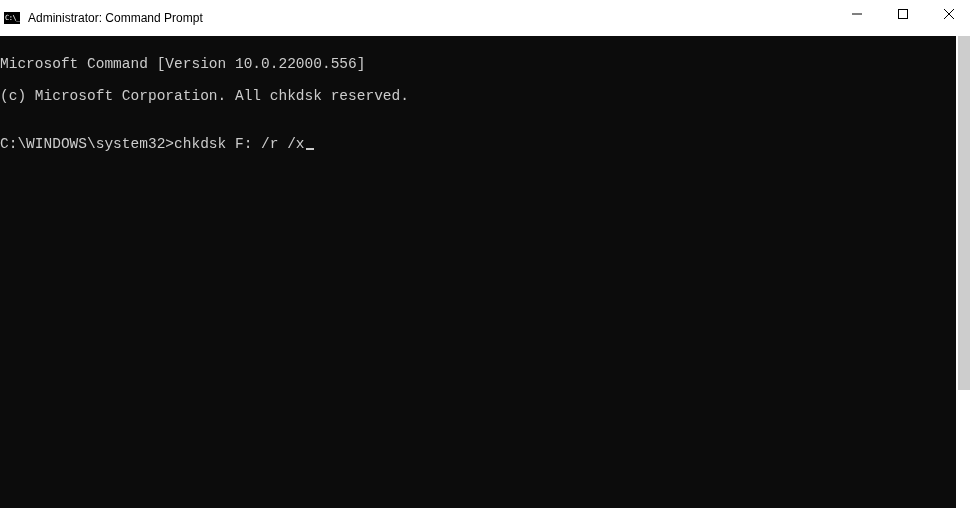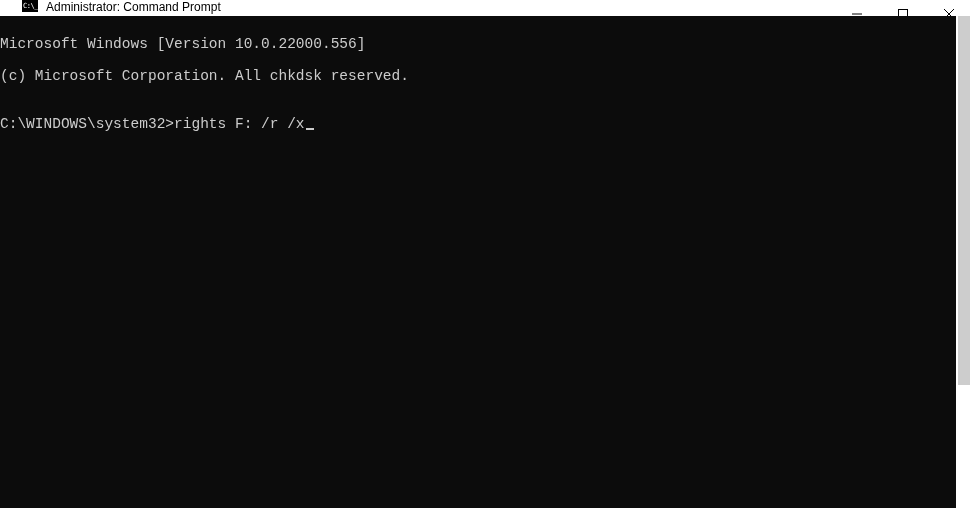--- a/index.html
+++ b/index.html
@@ -1,18 +1,18 @@
 <!DOCTYPE html>
 <html><head>
 <meta charset="utf-8">
 <style>
   * { margin: 0; padding: 0; box-sizing: border-box; }
   html, body { width: 972px; height: 508px; overflow: hidden; font-family: "Segoe UI", Tahoma, sans-serif; background: #fff; }
   .window { width: 972px; height: 508px; display: flex; flex-direction: column; background: #0c0c0c; }
-  .titlebar { height: 16px; background: #ffffff; display: flex; padding-left: 22px; color: #000; font-size: 12px; }
+  .titlebar { height: 36px; background: #ffffff; display: flex; align-items: center; padding-left: 4px; color: #000; font-size: 12px; }
   .titlebar .app-icon { width: 16px; height: 12px; background: #000; margin-right: 8px; position: relative; display: inline-block; }
   .titlebar .app-icon::before { content: "C:\\_"; position: absolute; top: 0; left: 1px; font-size: 7px; line-height: 12px; color: #fff; font-family: Consolas, monospace; letter-spacing: -0.5px; }
   .titlebar .title-text { flex: 0 0 auto; }
   .titlebar .spacer { flex: 1 1 auto; }
   .titlebar .win-controls { display: flex; height: 100%; }
   .titlebar .win-btn { width: 46px; height: 28px; display: flex; align-items: center; justify-content: center; cursor: default; }
   .titlebar .win-btn svg { display: block; }
   .term-wrap { flex: 1 1 auto; display: flex; background: #0c0c0c; }
   .terminal { flex: 1 1 auto; padding: 4px 0 0 0; font-family: Consolas, "Courier New", monospace; font-size: 14.5px; line-height: 16px; color: #cccccc; white-space: pre; overflow: hidden; }
   .terminal .line { display: block; }
@@ -44,23 +44,23 @@
         <svg width="10" height="10" viewBox="0 0 10 10">
             <line x1="0" y1="0" x2="10" y2="10" stroke="#000" stroke-width="1"></line>
             <line x1="10" y1="0" x2="0" y2="10" stroke="#000" stroke-width="1"></line>
           </svg>
       </div>
     </div>
   </div>
 
   <div class="term-wrap">
     <div class="terminal">
-<span class="line">Microsoft Windows [Version 10.0.22000.556]</span>
+<span class="line">Microsoft Command [Version 10.0.22000.556]</span>
 <span class="line">(c) Microsoft Corporation. All chkdsk reserved.</span>
 <span class="line"></span>
-<span class="line"><span>C:\WINDOWS\system32&gt;</span><span>rights F: /r /x</span><span class="cursor"></span></span>
+<span class="line"><span>C:\WINDOWS\system32&gt;</span><span>chkdsk F: /r /x</span><span class="cursor"></span></span>
     </div>
     <div class="scrollbar">
       <div class="thumb" style="top: 0%; height: 75%;"></div>
     </div>
   </div>
 
 </div>
 
 </body></html>

